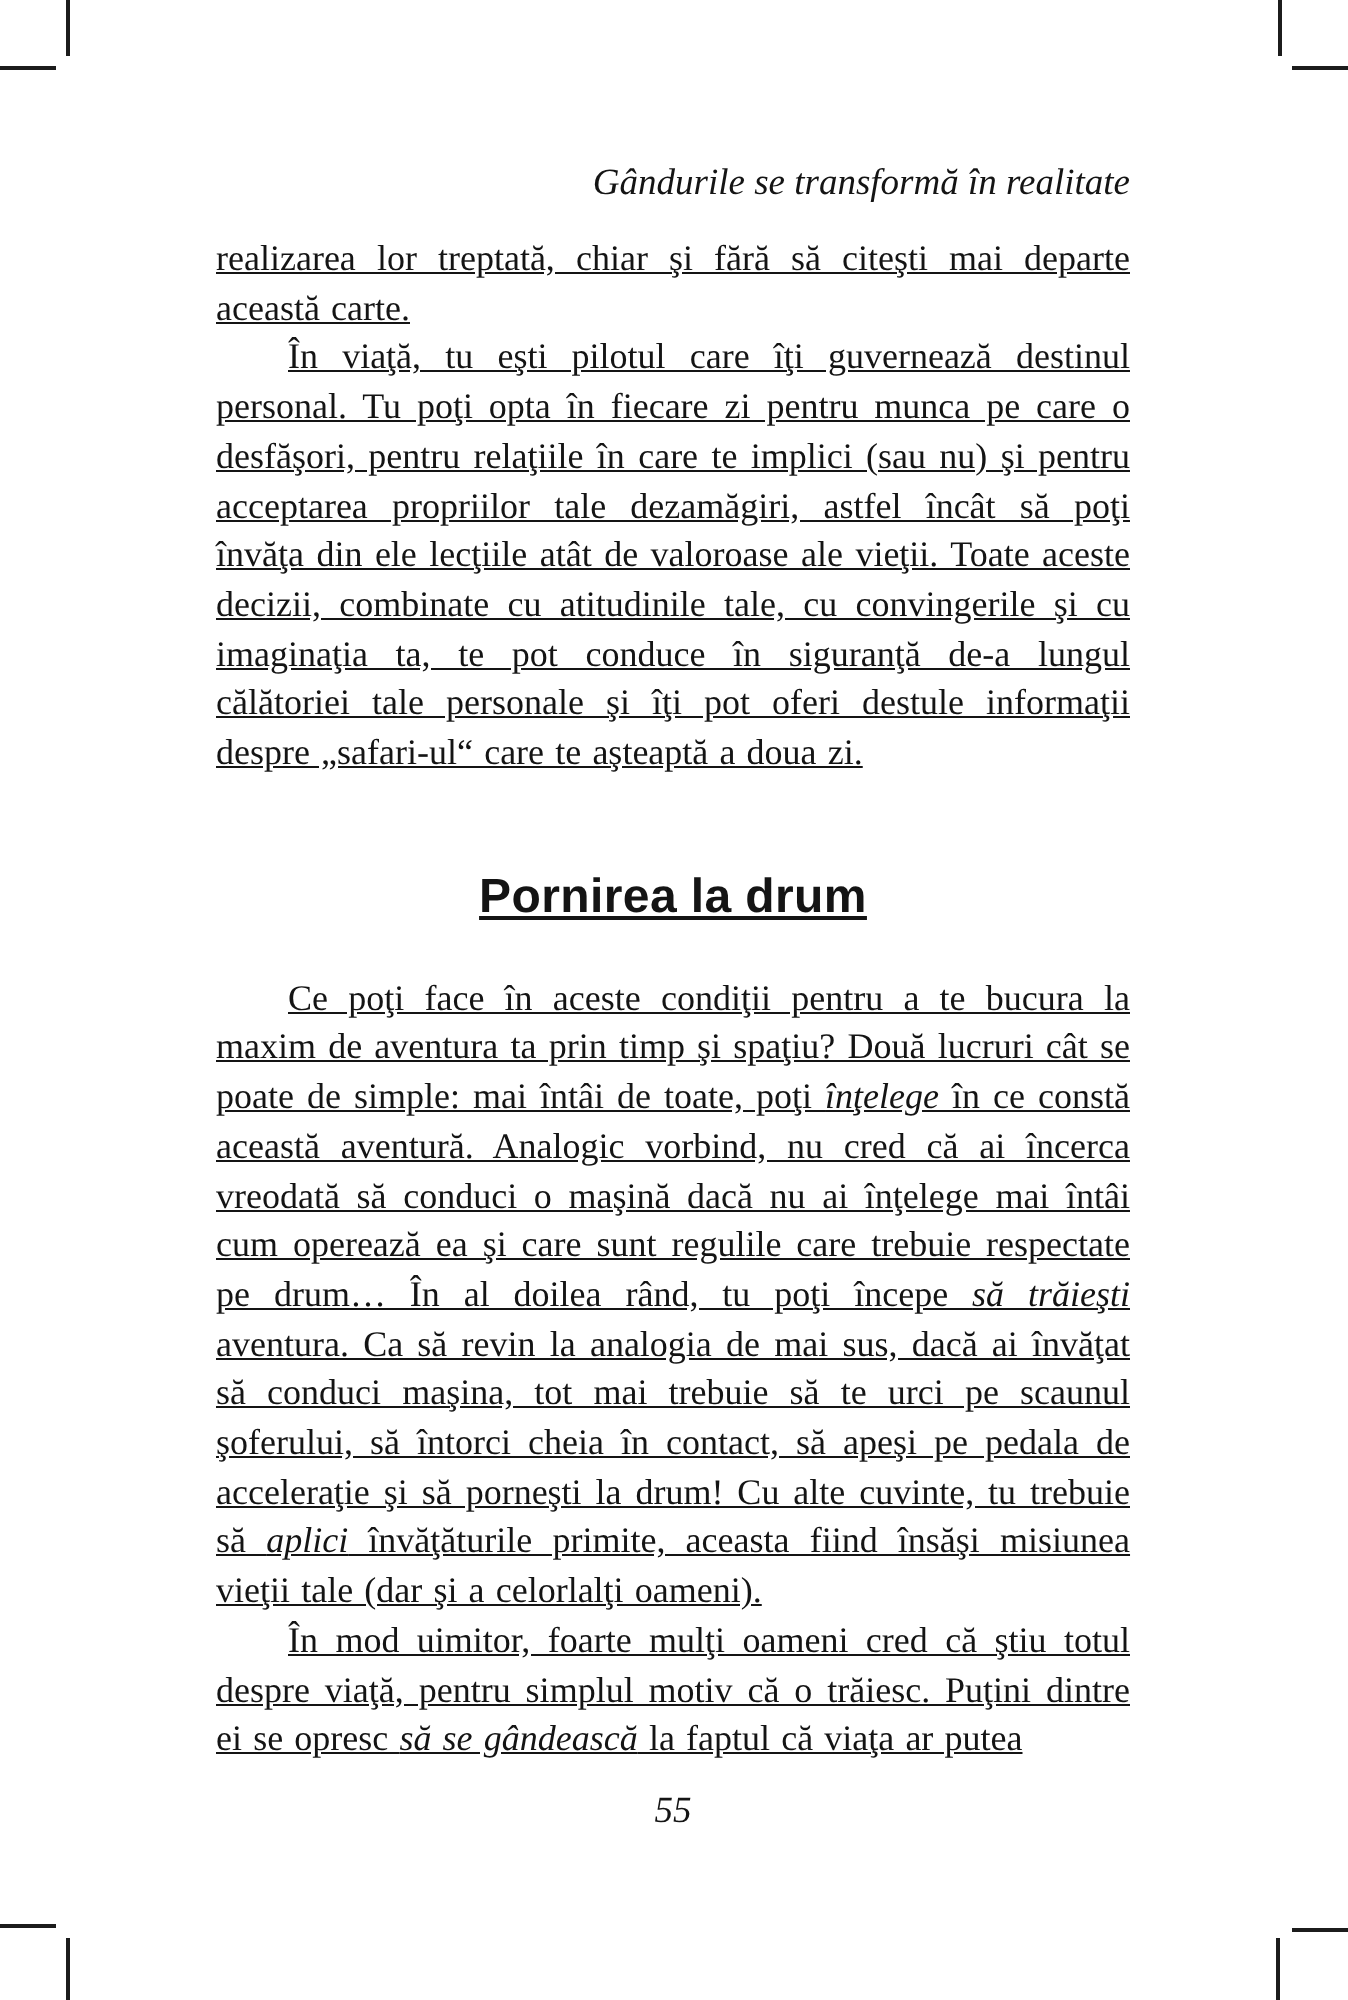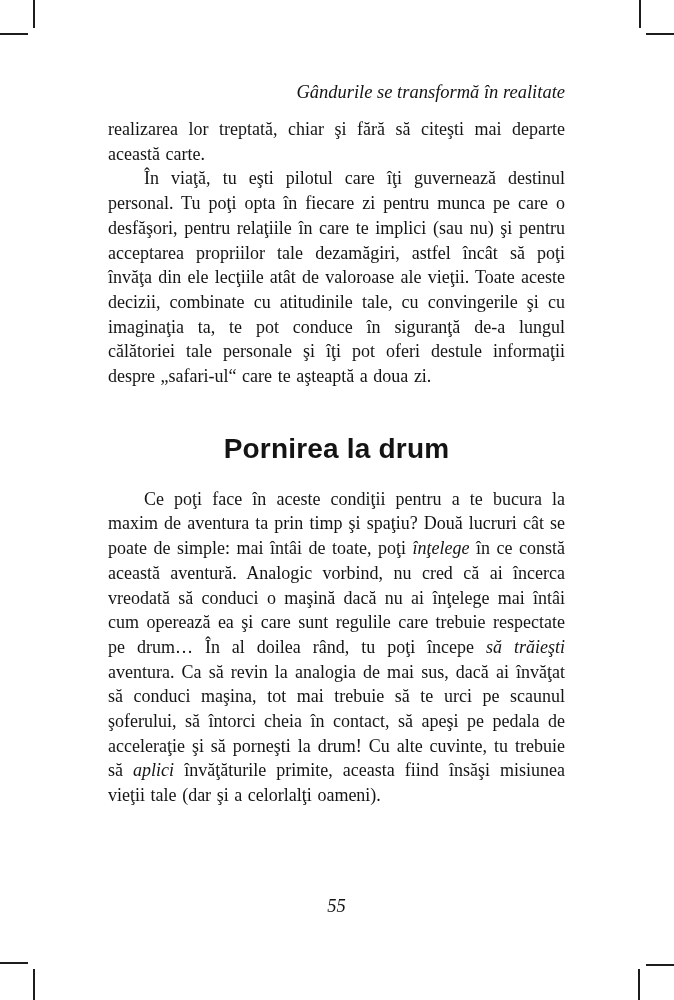--- a/index.html
+++ b/index.html
@@ -32,28 +32,29 @@
     font-style: italic;
     font-size: 18.5px;
     line-height: 24px;
   }
   .text-column {
     position: absolute;
     left: 108px; top: 117px; width: 457px;
     font-size: 18px;
     line-height: 24.7px;
     text-align: justify;
+    text-decoration: underline;
   }
   .body-para { text-align: justify; word-spacing: 0.06em; }
   .body-para.indent { text-indent: 36px; }
   .body-para em { font-style: italic; }
   .section-heading {
     font-family: "Liberation Sans", sans-serif;
     font-weight: bold;
-    font-size: 28px;
+    font-size: 24px;
     line-height: 28px;
     text-align: center;
     letter-spacing: 0.2px;
     margin: 46px 0 24px 0;
   }
   .page-number {
     position: absolute;
     left: 108px; top: 896px; width: 457px;
     text-align: center;
     font-style: italic;
@@ -77,18 +78,19 @@
   <div class="running-header">Gândurile se transformă în realitate</div>
 
   <div class="text-column">
     <div id="paras-before">
         <p class="body-para"><span>realizarea lor treptată, chiar şi fără să citeşti mai departe această carte.</span></p>
         <p class="body-para indent"><span>În viaţă, tu eşti pilotul care îţi guvernează destinul personal. Tu poţi opta în fiecare zi pentru munca pe care o desfăşori, pentru relaţiile în care te implici (sau nu) şi pentru acceptarea propriilor tale dezamăgiri, astfel încât să poţi învăţa din ele lecţiile atât de valoroase ale vieţii. Toate aceste decizii, combinate cu atitudinile tale, cu convingerile şi cu imaginaţia ta, te pot conduce în siguranţă de-a lungul călătoriei tale personale şi îţi pot oferi destule informaţii despre „safari-ul“ care te aşteaptă a doua zi.</span></p>
       </div>
     <h2 class="section-heading">Pornirea la drum</h2>
     <div id="paras-after">
         <p class="body-para indent"><span>Ce poţi face în aceste condiţii pentru a te bucura la maxim de aventura ta prin timp şi spaţiu? Două lucruri cât se poate de simple: mai întâi de toate, poţi </span><em>înţelege</em><span> în ce constă această aventură. Analogic vorbind, nu cred că ai încerca vreodată să conduci o maşină dacă nu ai înţelege mai întâi cum operează ea şi care sunt regulile care trebuie respectate pe drum… În al doilea rând, tu poţi începe </span><em>să trăieşti</em><span> aventura. Ca să revin la analogia de mai sus, dacă ai învăţat să conduci maşina, tot mai trebuie să te urci pe scaunul şoferului, să întorci cheia în contact, să apeşi pe pedala de acceleraţie şi să porneşti la drum! Cu alte cuvinte, tu trebuie să </span><em>aplici</em><span> învăţăturile primite, aceasta fiind însăşi misiunea vieţii tale (dar şi a celorlalţi oameni).</span></p>
+        <p class="body-para indent"><span>În mod uimitor, foarte mulţi oameni cred că ştiu totul despre viaţă, pentru simplul motiv că o trăiesc. Puţini dintre ei se opresc </span><em>să se gândească</em><span> la faptul că viaţa ar putea</span></p>
       </div>
   </div>
 
   <div class="page-number">55</div>
 
 </div>
 
 </body></html>

